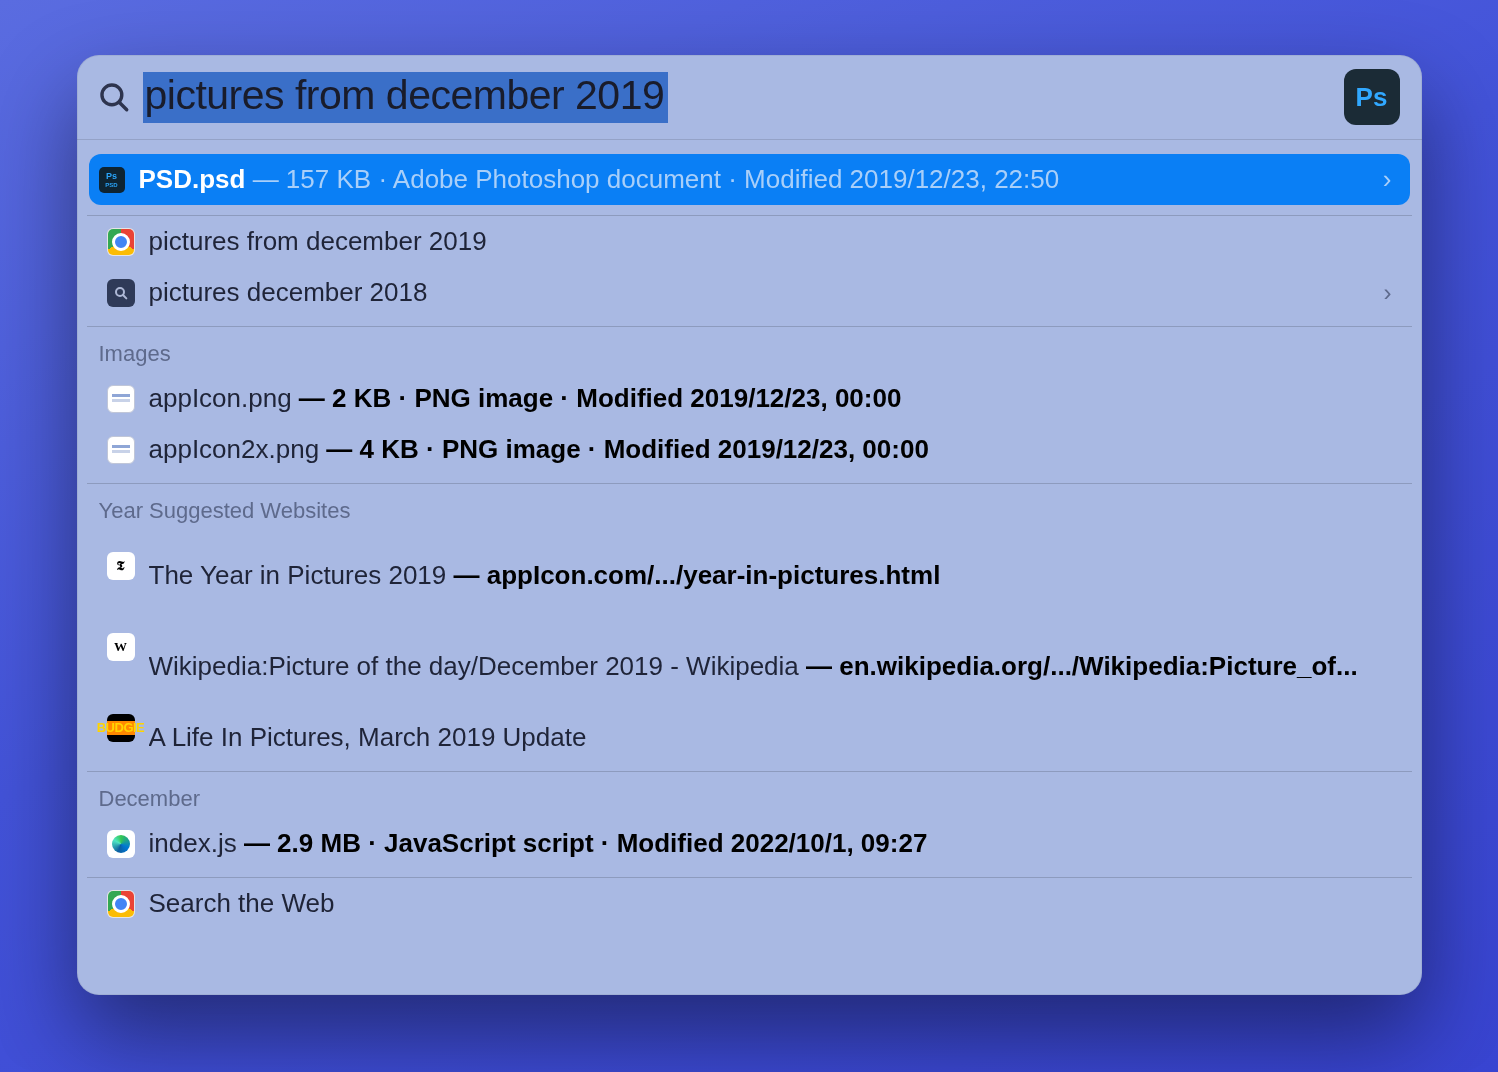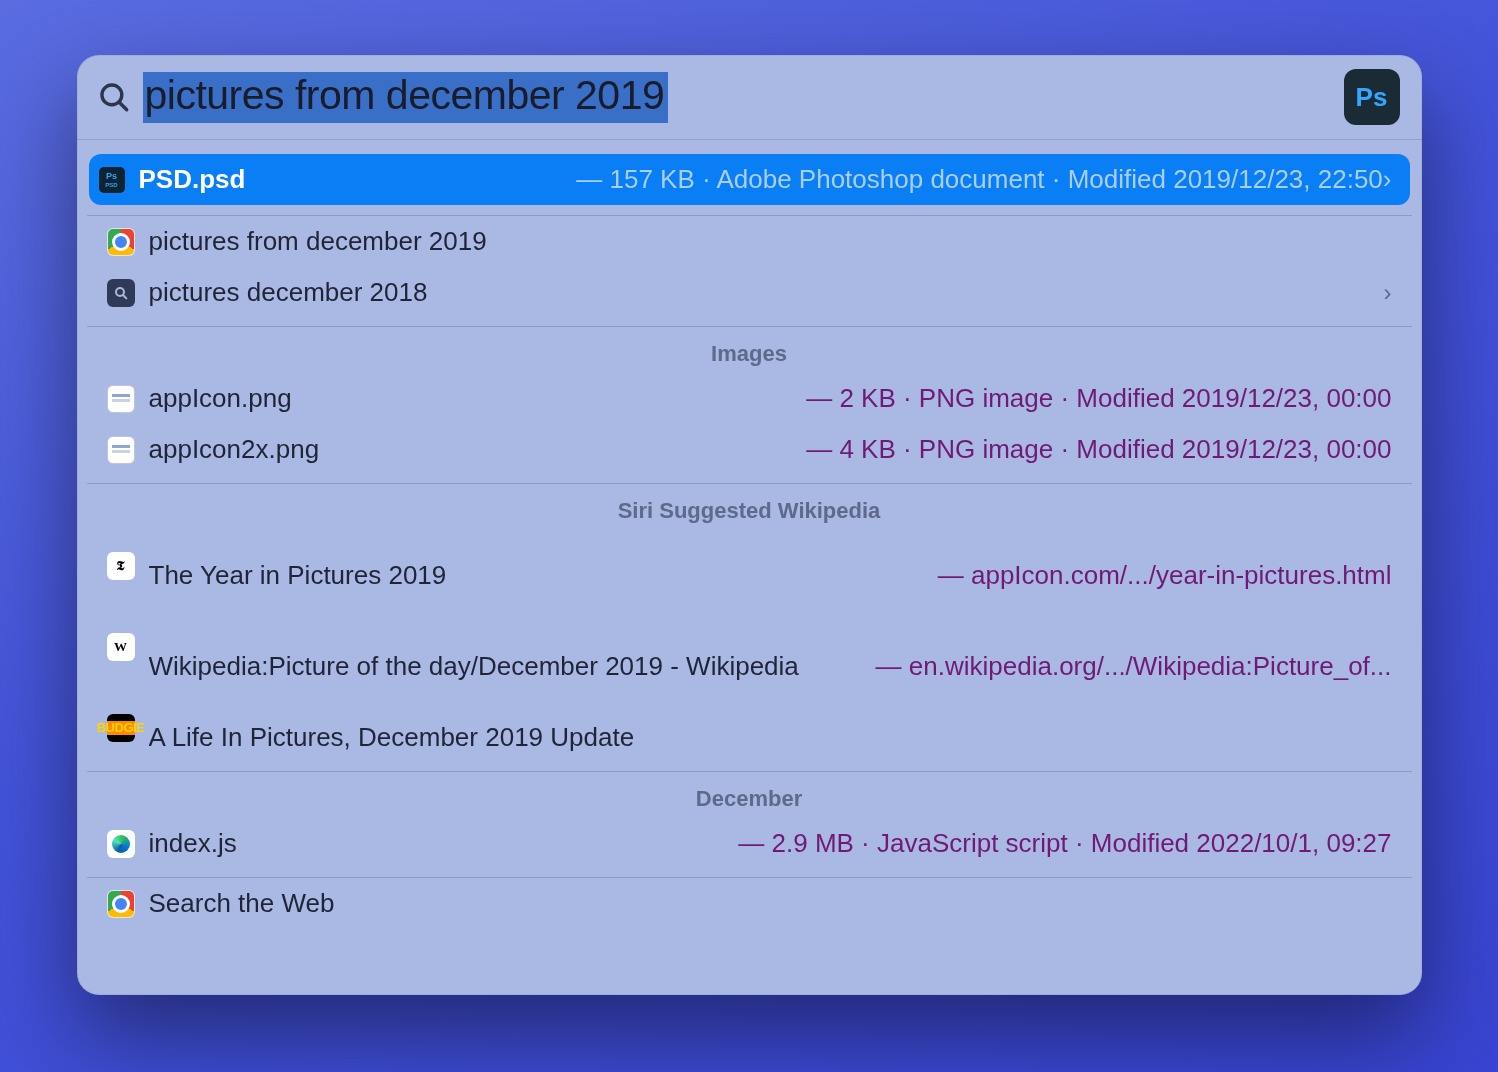--- a/index.html
+++ b/index.html
@@ -167,38 +167,37 @@
   background: linear-gradient(180deg,#000 0 25%, #ff8800 25% 75%, #000 75% 100%); 
   color:#ffd400; font-size:8px; letter-spacing:-0.5px;
 }
 .edge-icon { background:#fff; }
 .edge-icon::before {
   content:""; width:18px; height:18px; border-radius:50%;
   background: conic-gradient(#36c752 0deg, #0078d4 120deg, #0c5ea0 200deg, #50e6c2 300deg, #36c752 360deg);
   display:block;
 }
 
-.row .subtle { color:#701a75; }
+.row .subtle { color:#000000;font-weight:bold; }
 .row .title { color:#1f2438; }
 .row .chev-right {
   margin-left:auto;
   color:#5e6a8c;
   font-size:24px;
 }
 
 .section-head {
   font-size: 22px;
   color:#5e6a8c;
-  font-weight:700;
+  font-weight:400;
   padding: 14px 12px 6px 12px;
-  text-align: center;
 }
 
 .truncate { white-space: nowrap; overflow: hidden; text-overflow: ellipsis; margin-top: 20px; }
-.row-content { display:flex; gap:0; align-items:baseline; min-width:0; flex:1;justify-content:space-between; }
+.row-content { display:flex; gap:0; align-items:baseline; min-width:0; flex:1; }
 .row-content span { white-space: pre; }
 .row-content .subtle { min-width: 0; }
 </style>
 </head>
 <body>
 
 <div class="spotlight">
 
   <div class="search-row">
     <div class="search-icon">
@@ -261,40 +260,40 @@
       <div class="row">
         <div class="ricon file-icon"></div>
         <div class="row-content">
           <span class="title">appIcon2x.png</span>
           <span class="subtle"> — 4 KB · PNG image · Modified 2019/12/23, 00:00</span>
         </div>
       </div>
     </div>
 
     <div class="section-divider"></div>
-    <div class="section-head">Siri Suggested Wikipedia</div>
+    <div class="section-head">Year Suggested Websites</div>
     <div class="padded">
       <div class="row">
         <div class="ricon nyt-icon">𝕿</div>
         <div class="row-content truncate">
           <span class="title">The Year in Pictures 2019</span>
           <span class="subtle"> — appIcon.com/.../year-in-pictures.html</span>
         </div>
       </div>
       <div class="row">
         <div class="ricon wiki-icon">W</div>
         <div class="row-content truncate">
           <span class="title">Wikipedia:Picture of the day/December 2019 - Wikipedia</span>
           <span class="subtle truncate"> — en.wikipedia.org/.../Wikipedia:Picture_of...</span>
         </div>
       </div>
       <div class="row">
         <div class="ricon budgie-icon">BUDGIE</div>
         <div class="row-content truncate">
-          <span class="title">A Life In Pictures, December 2019 Update</span>
+          <span class="title">A Life In Pictures, March 2019 Update</span>
         </div>
       </div>
     </div>
 
     <div class="section-divider"></div>
     <div class="section-head">December</div>
     <div class="padded">
       <div class="row">
         <div class="ricon edge-icon"></div>
         <div class="row-content">

